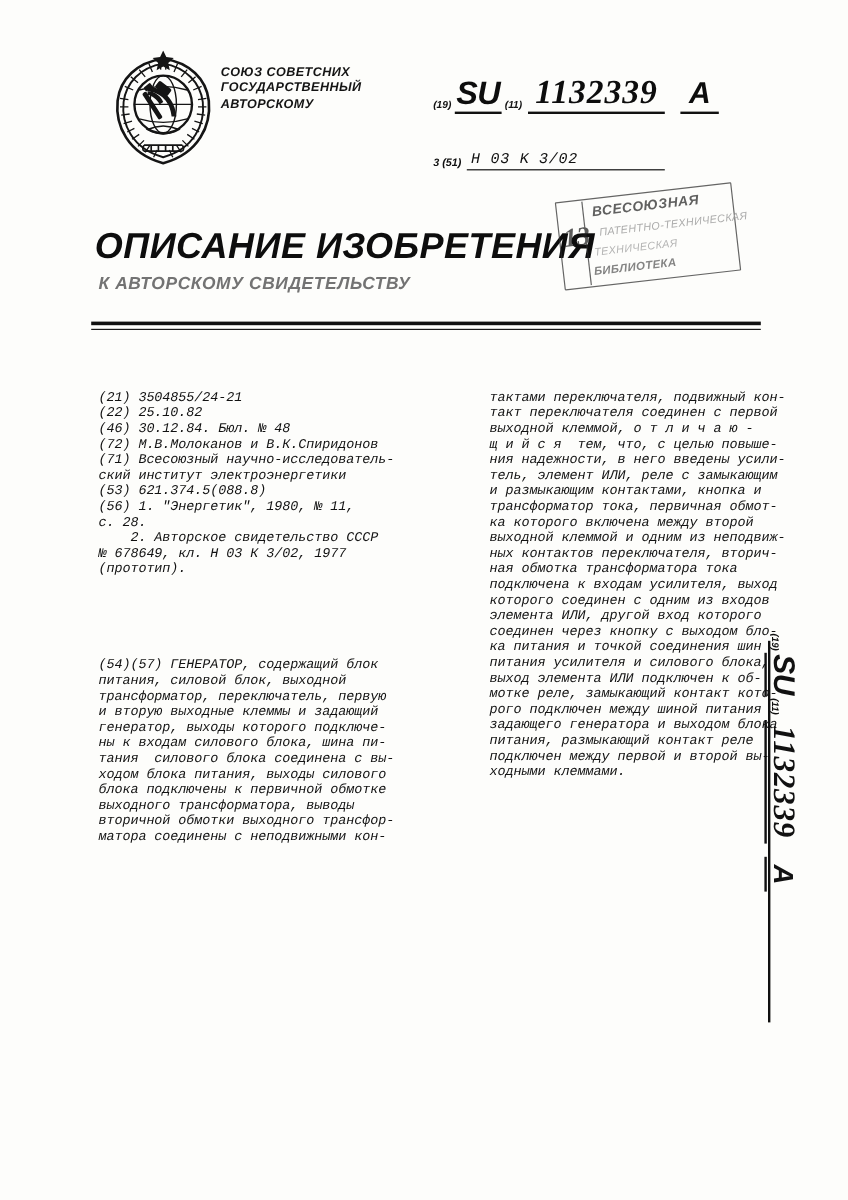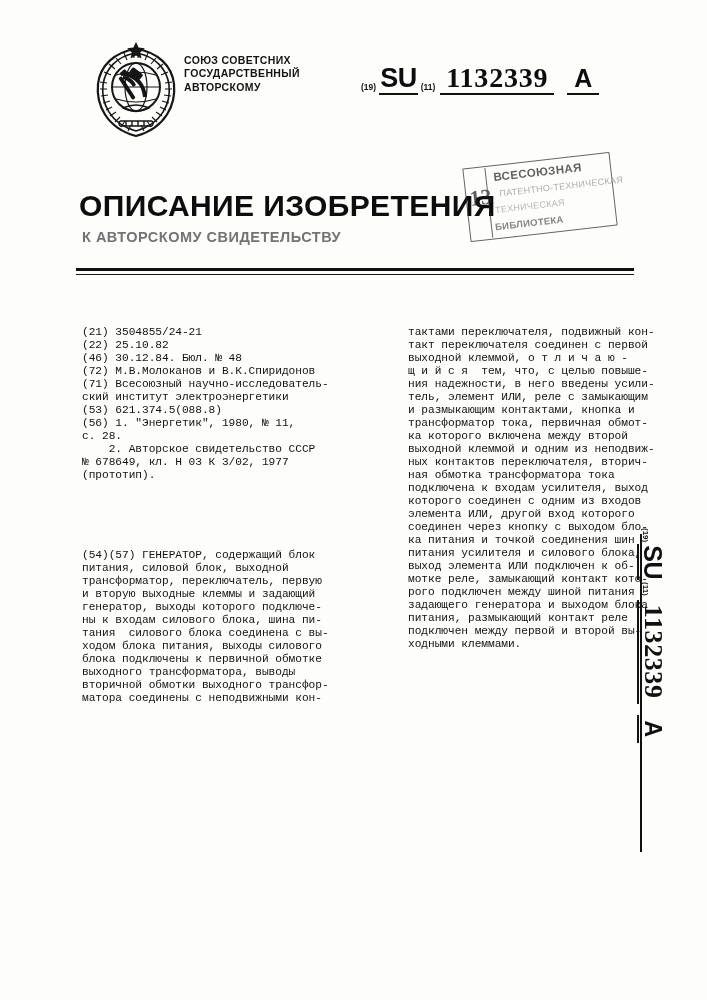--- a/index.html
+++ b/index.html
@@ -14,20 +14,21 @@
     position: relative;
     font-family: "Liberation Serif", "DejaVu Serif", serif;
     color: #111111;
     overflow: hidden;
   }
 
   .page {
     position: absolute;
     inset: 0;
     background: #fdfdfb;
+    font-style: italic;
   }
 
   
   .header {
     position: absolute;
     left: 76px;
     top: 38px;
     width: 560px;
     height: 215px;
   }
@@ -405,20 +406,24 @@
     <div class="patent-head">
       <div class="ph-row">
         <span class="inid">(19)</span>
         <span class="su-mark">SU</span>
         <span class="inid">(11)</span>
         <span class="doc-number">1132339</span>
         <span class="doc-kind">A</span>
       </div>
     </div>
 
+    <div class="ipc-row">
+      <span class="ipc-prefix">3 (51)</span>
+      <span class="ipc-code">H 03 K 3/02</span>
+    </div>
 
 
     <div class="main-title">ОПИСАНИЕ ИЗОБРЕТЕНИЯ</div>
     <div class="sub-title">К АВТОРСКОМУ СВИДЕТЕЛЬСТВУ</div>
   </div>
 
   <div class="stamp">
     <div class="stamp-border"></div>
     <div class="stamp-side"></div>
     <div class="stamp-bignum">13</div>

